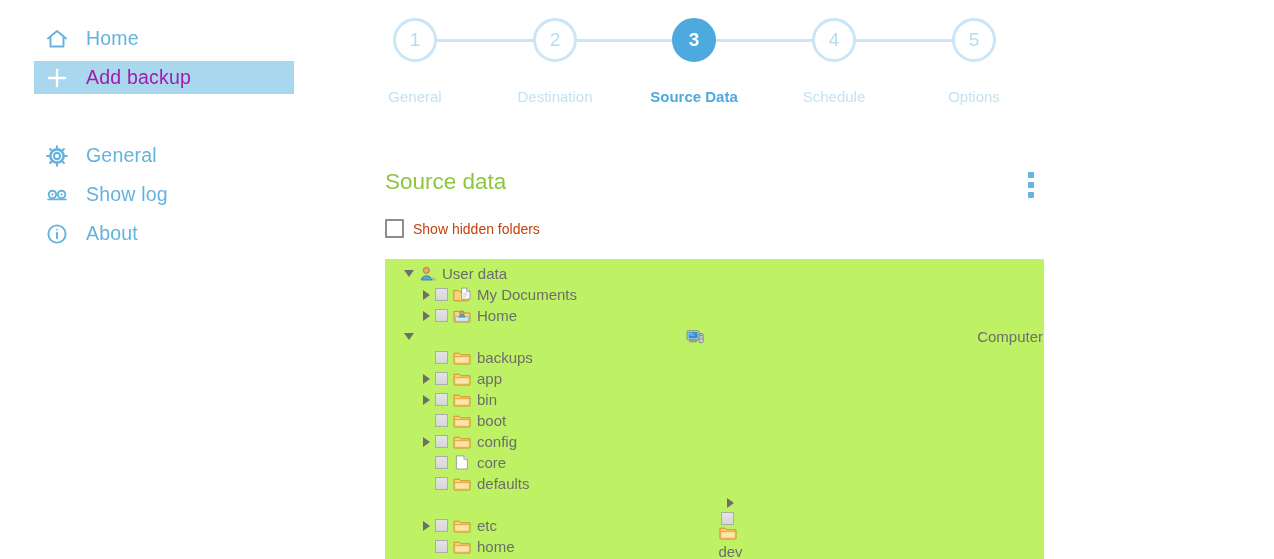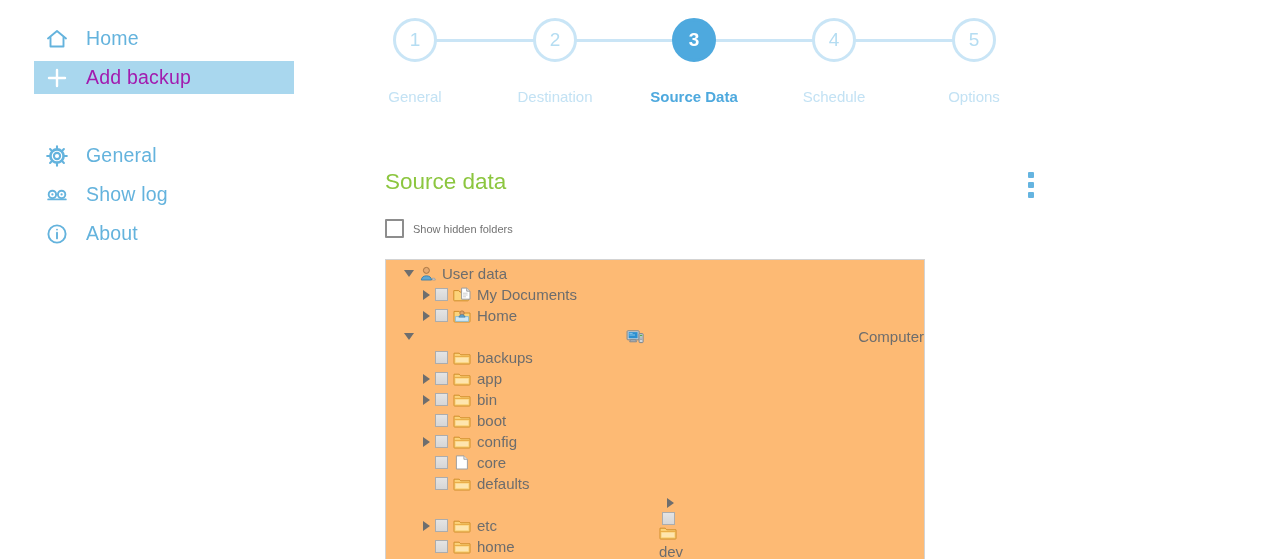--- a/index.html
+++ b/index.html
@@ -147,35 +147,35 @@
   .cb-plain {
     width: 19px;
     height: 19px;
     box-sizing: border-box;
     border: 2px solid #8d8d8d;
     background: #fff;
     border-radius: 1px;
   }
   #hidden-row .cb-label {
     margin-left: 9px;
-    font-size: 11px;
-    color: #737373;
+    font-size: 14px;
+    color: #c2410c;
   }
 
   
   #tree-panel {
     position: absolute;
     left: 385px;
     top: 259px;
-    width: 540px;
+    width: 659px;
     height: 300px;
     box-sizing: border-box;
     border: 1px solid #d3d3d3;
     border-bottom: none;
-    background: #fdba74;
+    background: #bef264;
     overflow: hidden;
   }
   .tree-row {
     height: 21px;
     display: flex;
     align-items: center;
     font-size: 15px;
     color: #6d6d6d;
     white-space: nowrap;
     cursor: pointer;

